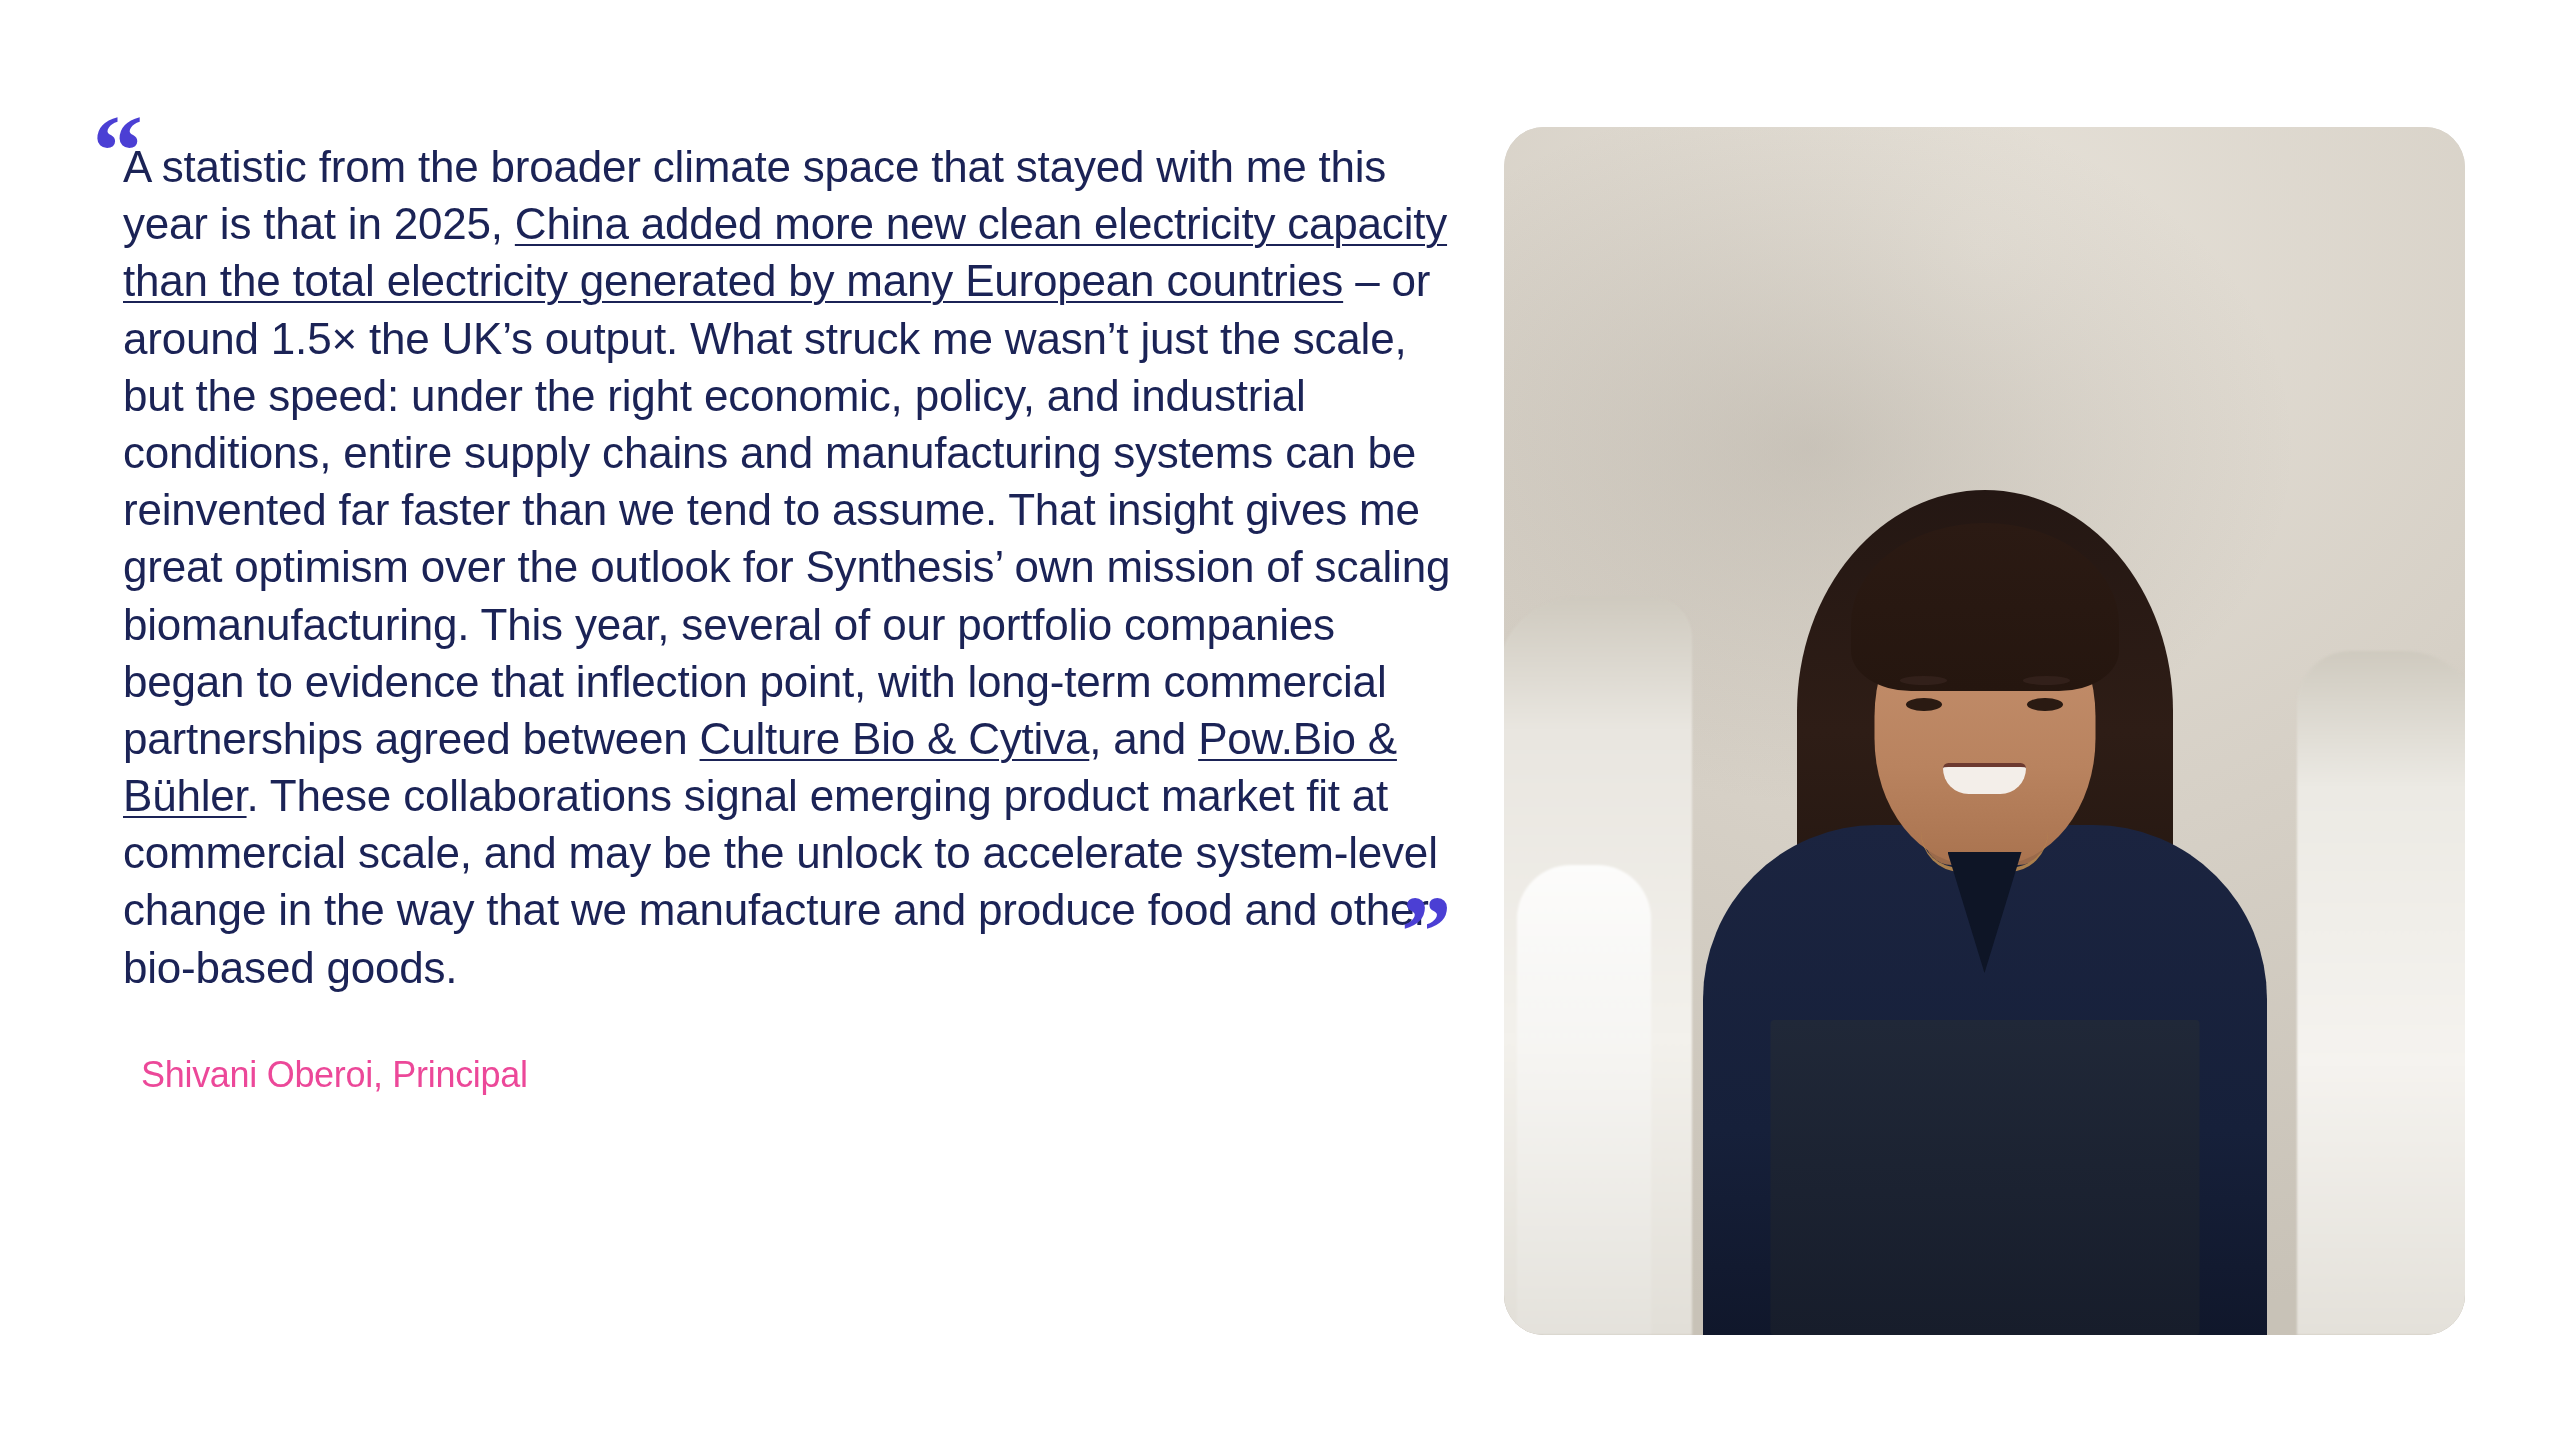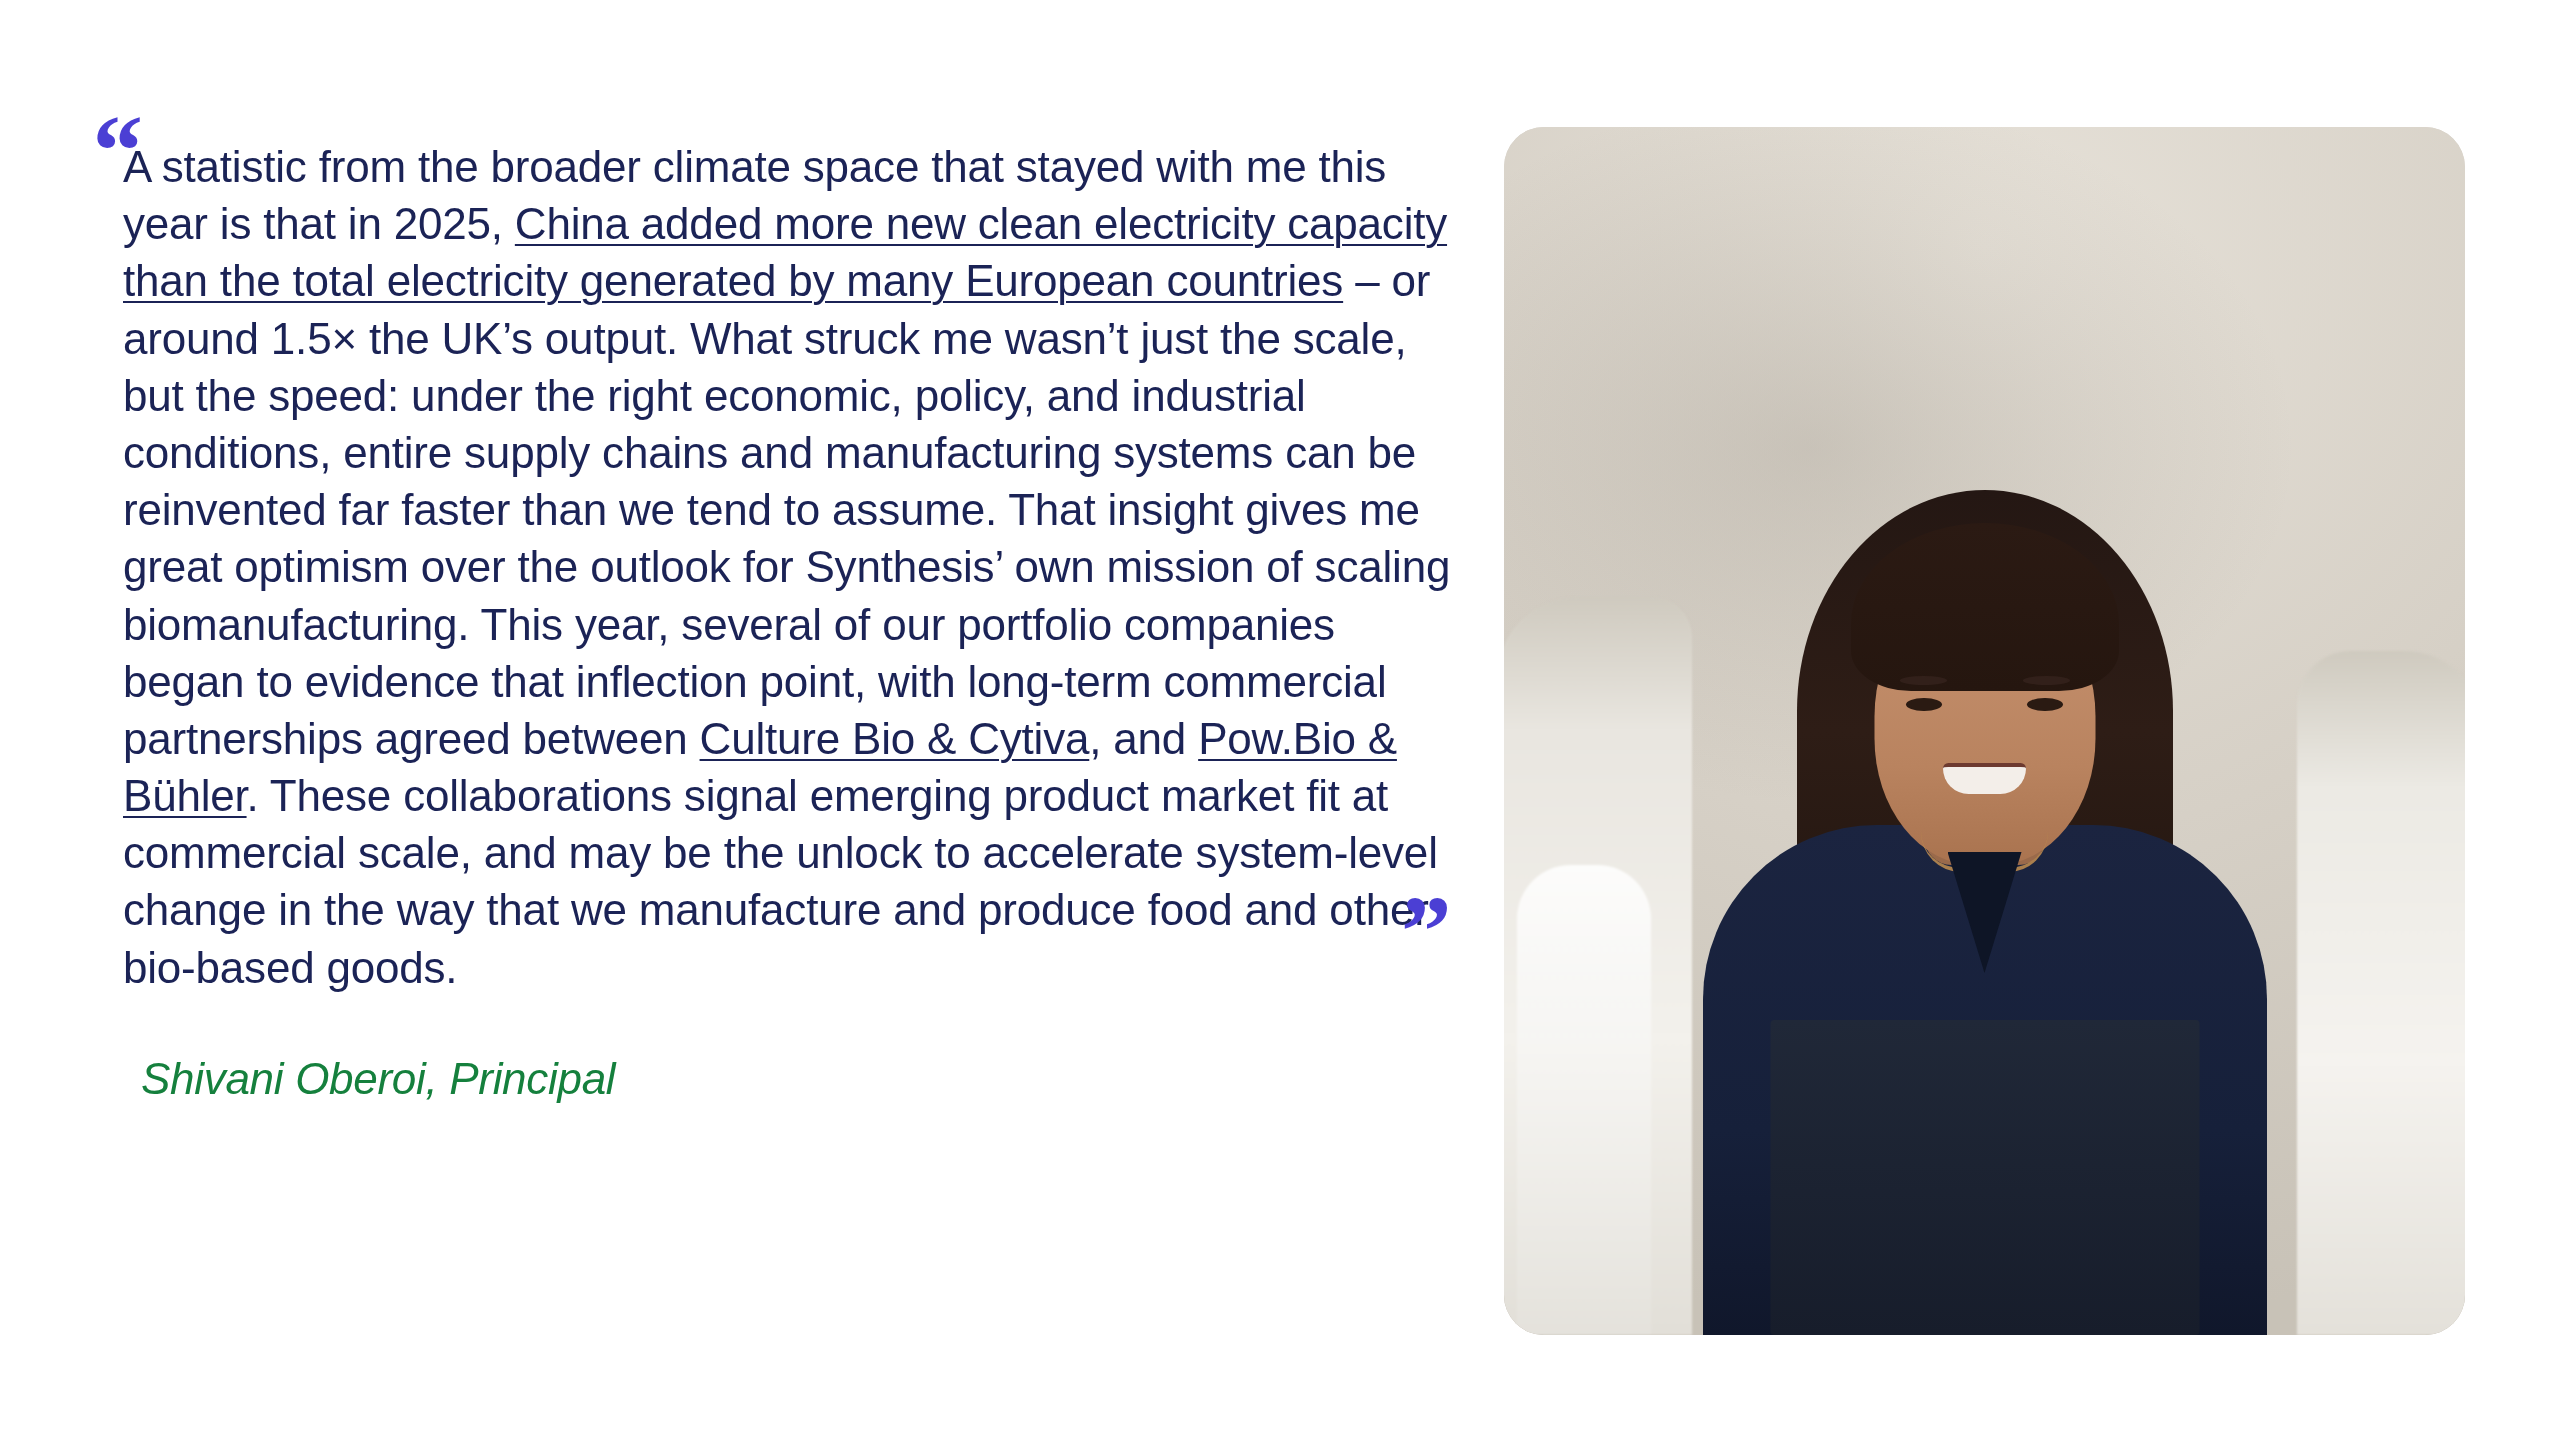--- a/index.html
+++ b/index.html
@@ -70,23 +70,22 @@
     letter-spacing: -4px;
     position: absolute;
     right: 13.4px;
     bottom: 64px;
     user-select: none;
   }
 
   .attribution {
     margin-left: 62px;
     margin-top: 58px;
-    font-size: 44px;
-    font-style: italic;
-    color: #15803d;
+    font-size: 36px;
+    color: #ec4899;
     letter-spacing: -0.3px;
   }
 
   
   .photo-panel {
     position: absolute;
     left: 1504px;
     top: 127px;
     width: 961px;
     height: 1208px;

